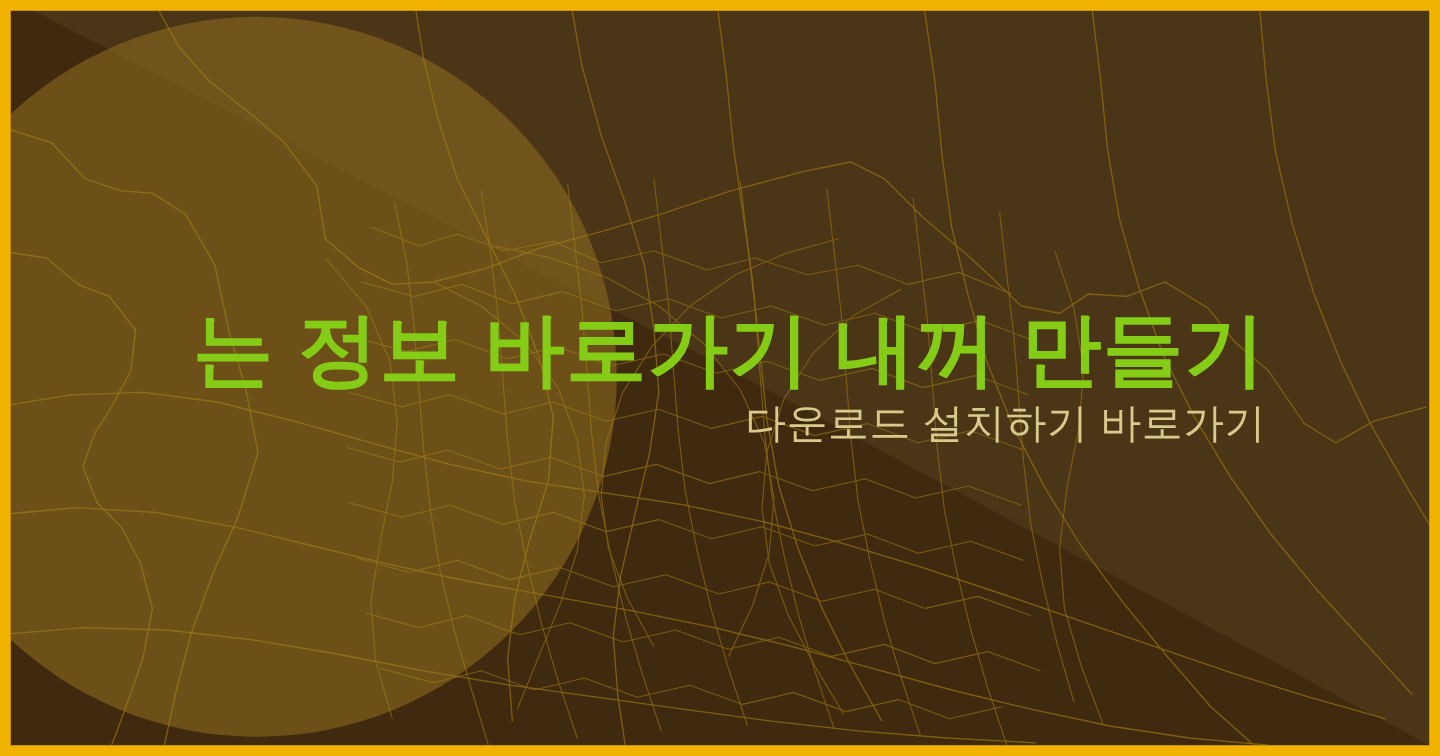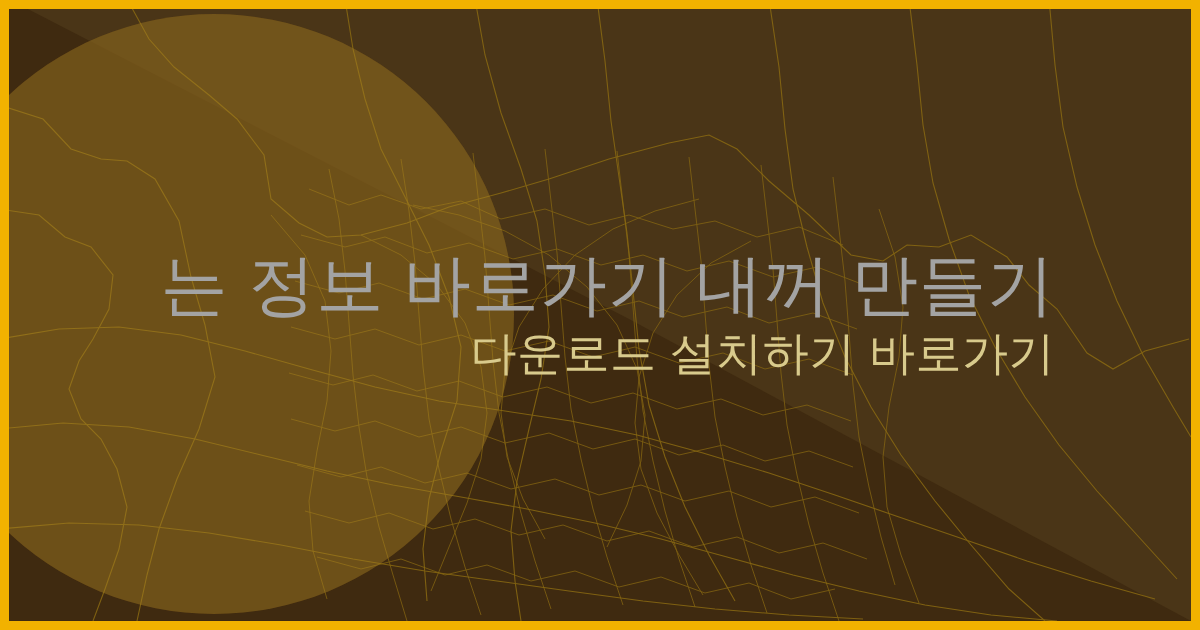--- a/index.html
+++ b/index.html
@@ -31,33 +31,33 @@
     height:612px;
     display:flex;
     flex-direction:column;
     justify-content:center;
     align-items:flex-end;
     padding-right:136px;
     box-sizing:border-box;
     z-index:5;
   }
   #title{
-    color:#a3a3a3;
+    color:#84cc16;
     font-size:67px;
-    font-weight:normal;
+    font-weight:bold;
     line-height:1.06;
     letter-spacing:1px;
     white-space:nowrap;
     margin:0 0 6px 0;
     text-align:right;
     align-self:flex-end;
   }
   #subtitle{
     color:#D8CA8C;
-    font-size:46px;
+    font-size:34px;
     font-weight:normal;
     line-height:1.2;
     letter-spacing:0.5px;
     white-space:nowrap;
     margin:0;
     text-align:right;
     align-self:flex-end;
   }
 </style>
 </head>

